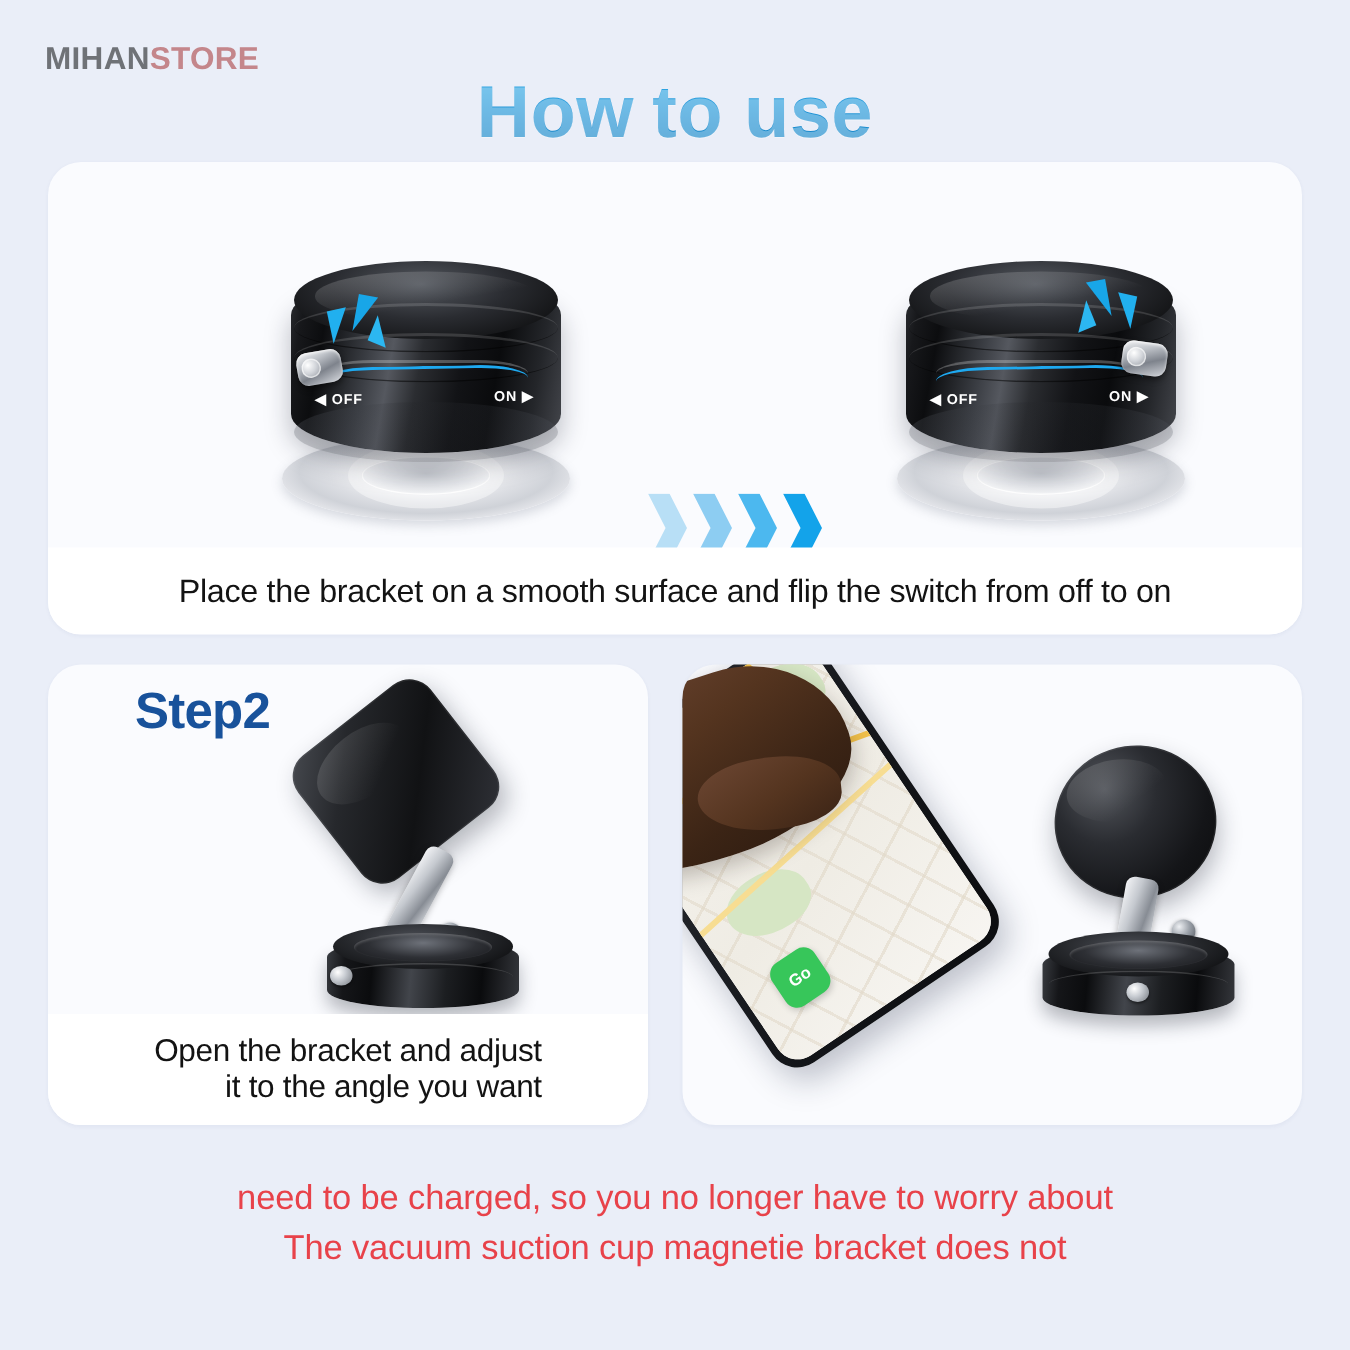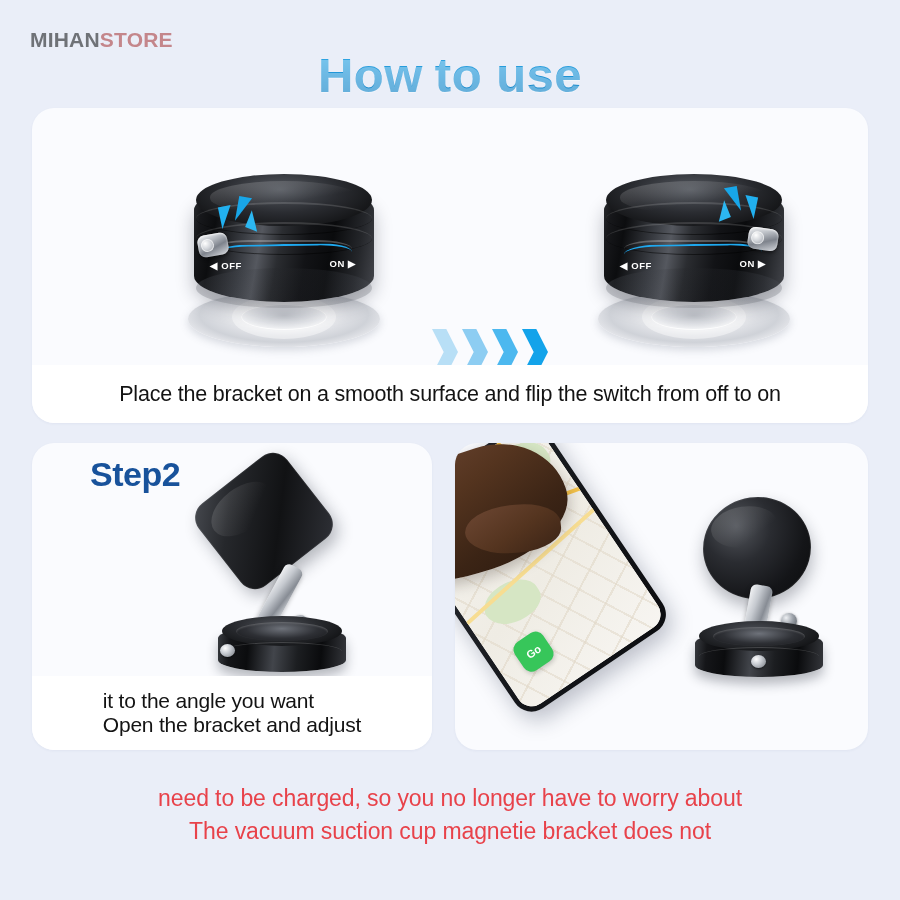--- a/index.html
+++ b/index.html
@@ -68,21 +68,21 @@
   .card-2 .step-label { left: 26px; top: 12px; margin-left: 32px; }
   .card-3 .step-label { right: 26px; top: 12px; }
 
   .caption-bar {
     position: absolute;
     left: 0; right: 0; bottom: 0;
     background: #ffffff;
     display: flex;
     align-items: center;
     justify-content: center;
-    text-align: left;
+    text-align: right;
     color: #131313;
     font-family: "Liberation Sans Narrow", "Liberation Sans", sans-serif;
     font-size: 21px;
     line-height: 1.12;
     letter-spacing: -.2px;
     padding: 0 10px;
     box-sizing: border-box;
   }
   .card-1 .caption-bar { height: 58px; font-size: 21.5px; }
   .card-2 .caption-bar { height: 74px; }
@@ -520,22 +520,22 @@
         <div class="bk-top"></div>
         <div class="bk-ring"></div>
         <div class="bk-seam"></div>
         <div class="bk-screw" style="left:2px; top:28px;"></div>
       </div>
     </div>
   </div>
 
   <div class="caption-bar">
     <div>
+      <span class="cap-line">Open the bracket and adjust</span>
       <span class="cap-line">it to the angle you want</span>
-      <span class="cap-line">Open the bracket and adjust</span>
     </div>
   </div>
 </div>
 
 <div class="card card-3">
 
   <div class="stage">
 
     <div class="phone" style="left:-14px; top:-18px;">
       <div class="screen">

